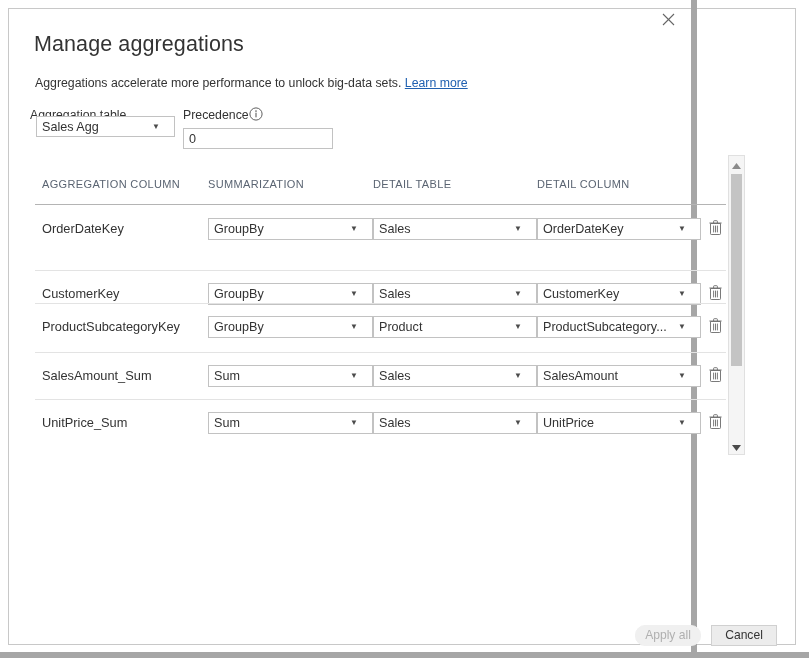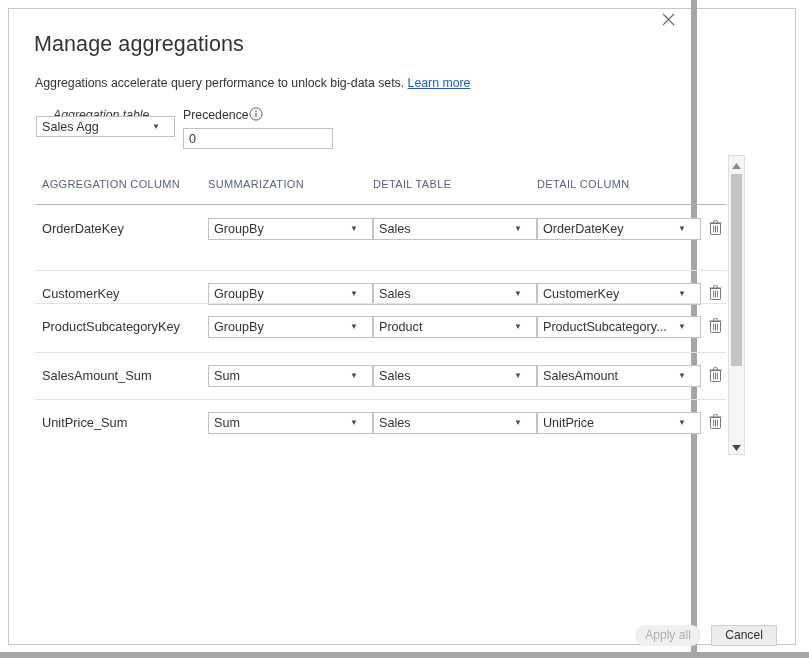--- a/index.html
+++ b/index.html
@@ -102,21 +102,21 @@
     cursor: pointer;
   }
 
   
   .field-label {
     position: absolute;
     font-size: 12.3px;
     color: #333333;
     white-space: nowrap;
   }
-  #agg-table-label { left: 53px; top: 108px; font-style: italic; }
+  #agg-table-label { left: 30px; top: 108px; }
   #precedence-label { left: 183px; top: 108px; }
 
   #info-icon {
     position: absolute;
     left: 249px;
     top: 107px;
     width: 14px;
     height: 14px;
     cursor: pointer;
   }
@@ -325,21 +325,21 @@
   <button id="close-button">
     <span>
       <svg width="13" height="13" viewBox="0 0 13 13">
         <line x1="1" y1="1" x2="12" y2="12" stroke="#666" stroke-width="1.1"></line>
         <line x1="12" y1="1" x2="1" y2="12" stroke="#666" stroke-width="1.1"></line>
       </svg>
     </span>
   </button>
 
   <div class="dlg-title">Manage aggregations</div>
-  <div class="dlg-subtitle"><span>Aggregations accelerate query performance to unlock big-data sets.</span>&nbsp;<a href="#">Learn more</a></div>
+  <div class="dlg-subtitle"><span>Aggregations accelerate more performance to unlock big-data sets.</span>&nbsp;<a href="#">Learn more</a></div>
 
   <div id="agg-table-label" class="field-label">Aggregation table</div>
   <div id="agg-table-select" class="combo">
     <span class="combo-text">Sales Agg</span>
     <span class="combo-arrow">▼</span>
   </div>
 
   <div id="precedence-label" class="field-label">Precedence</div>
   <span id="info-icon">
     <svg width="14" height="14" viewBox="0 0 14 14">

